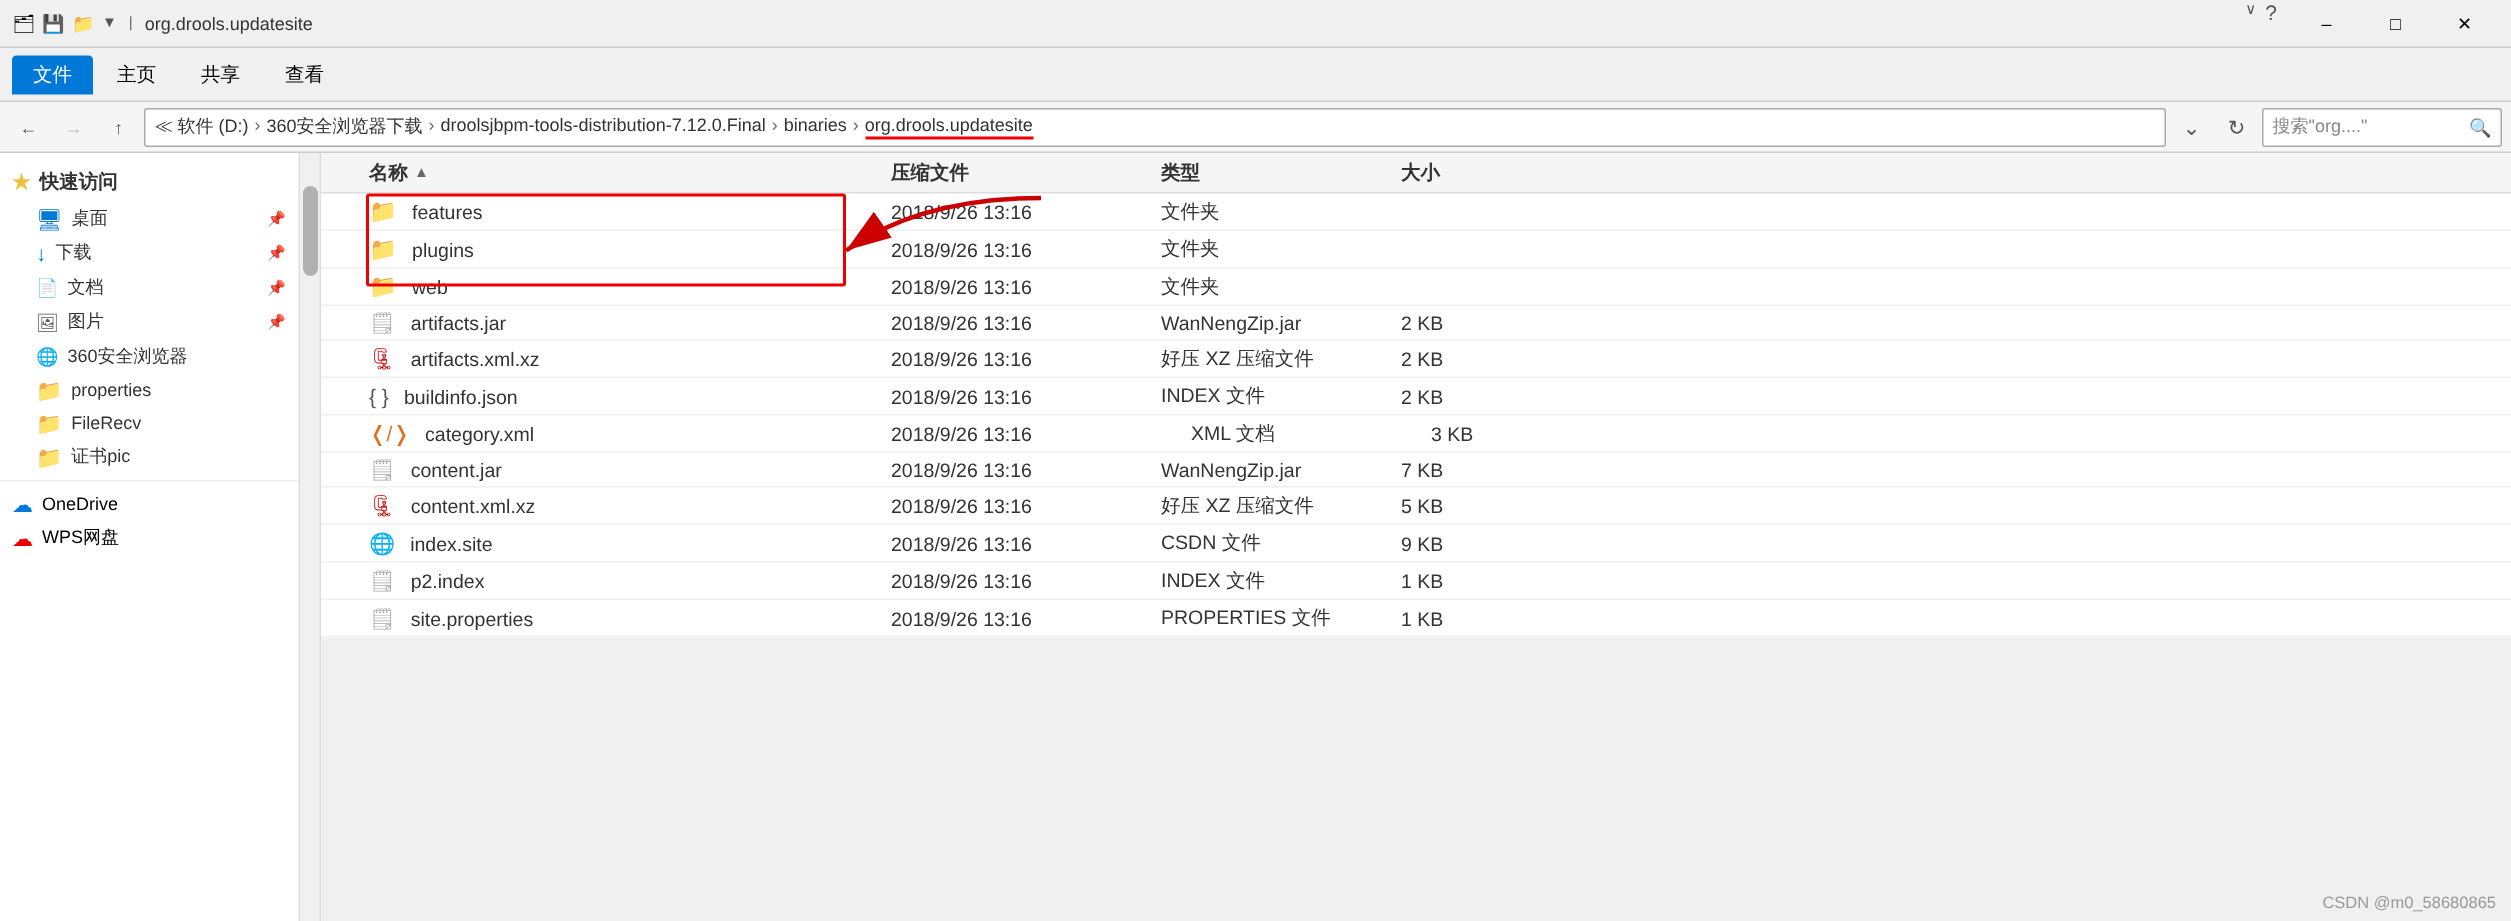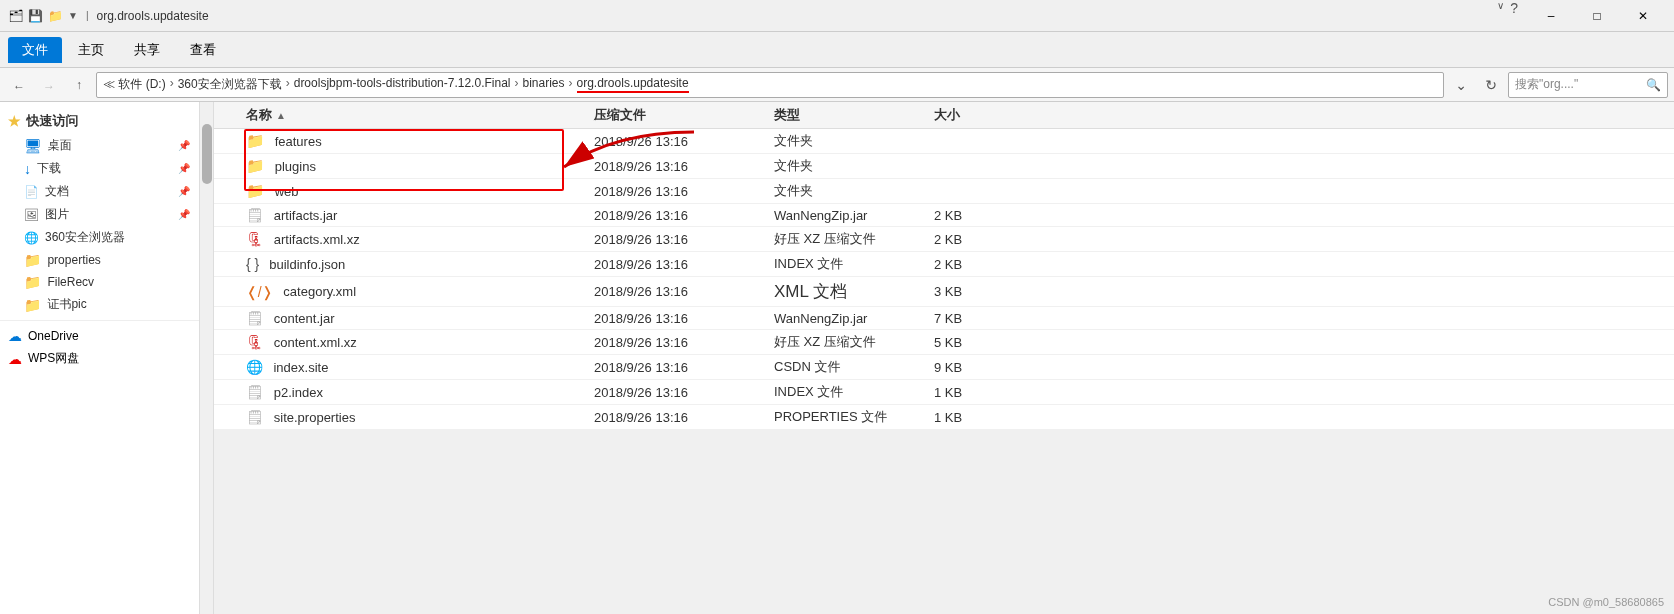--- a/index.html
+++ b/index.html
@@ -390,21 +390,21 @@
     <div style="width:180px; font-size:13px;">2018/9/26 13:16</div>
     <div style="width:160px; font-size:13px;">INDEX 文件</div>
     <div style="width:80px; font-size:13px;">2 KB</div>
   </div>
           <div class="file-row">
     <div class="col-name" style="width:380px; padding-left:32px; display:flex; align-items:center; gap:4px;">
       <span style="color:#e07020; font-size:14px; margin-right:6px">❬/❭</span>
       <span>category.xml</span>
     </div>
     <div style="width:180px; font-size:13px;">2018/9/26 13:16</div>
-    <div style="width:160px; font-size:17px;">XML 文档</div>
+    <div style="width:160px; font-size:13px;margin-left:20px;">XML 文档</div>
     <div style="width:80px; font-size:13px;">3 KB</div>
   </div>
           <div class="file-row">
     <div class="col-name" style="width:380px; padding-left:32px; display:flex; align-items:center; gap:4px;">
       <span style="color:#aaa; font-size:14px; margin-right:6px">🗒</span>
       <span>content.jar</span>
     </div>
     <div style="width:180px; font-size:13px;">2018/9/26 13:16</div>
     <div style="width:160px; font-size:13px;">WanNengZip.jar</div>
     <div style="width:80px; font-size:13px;">7 KB</div>

